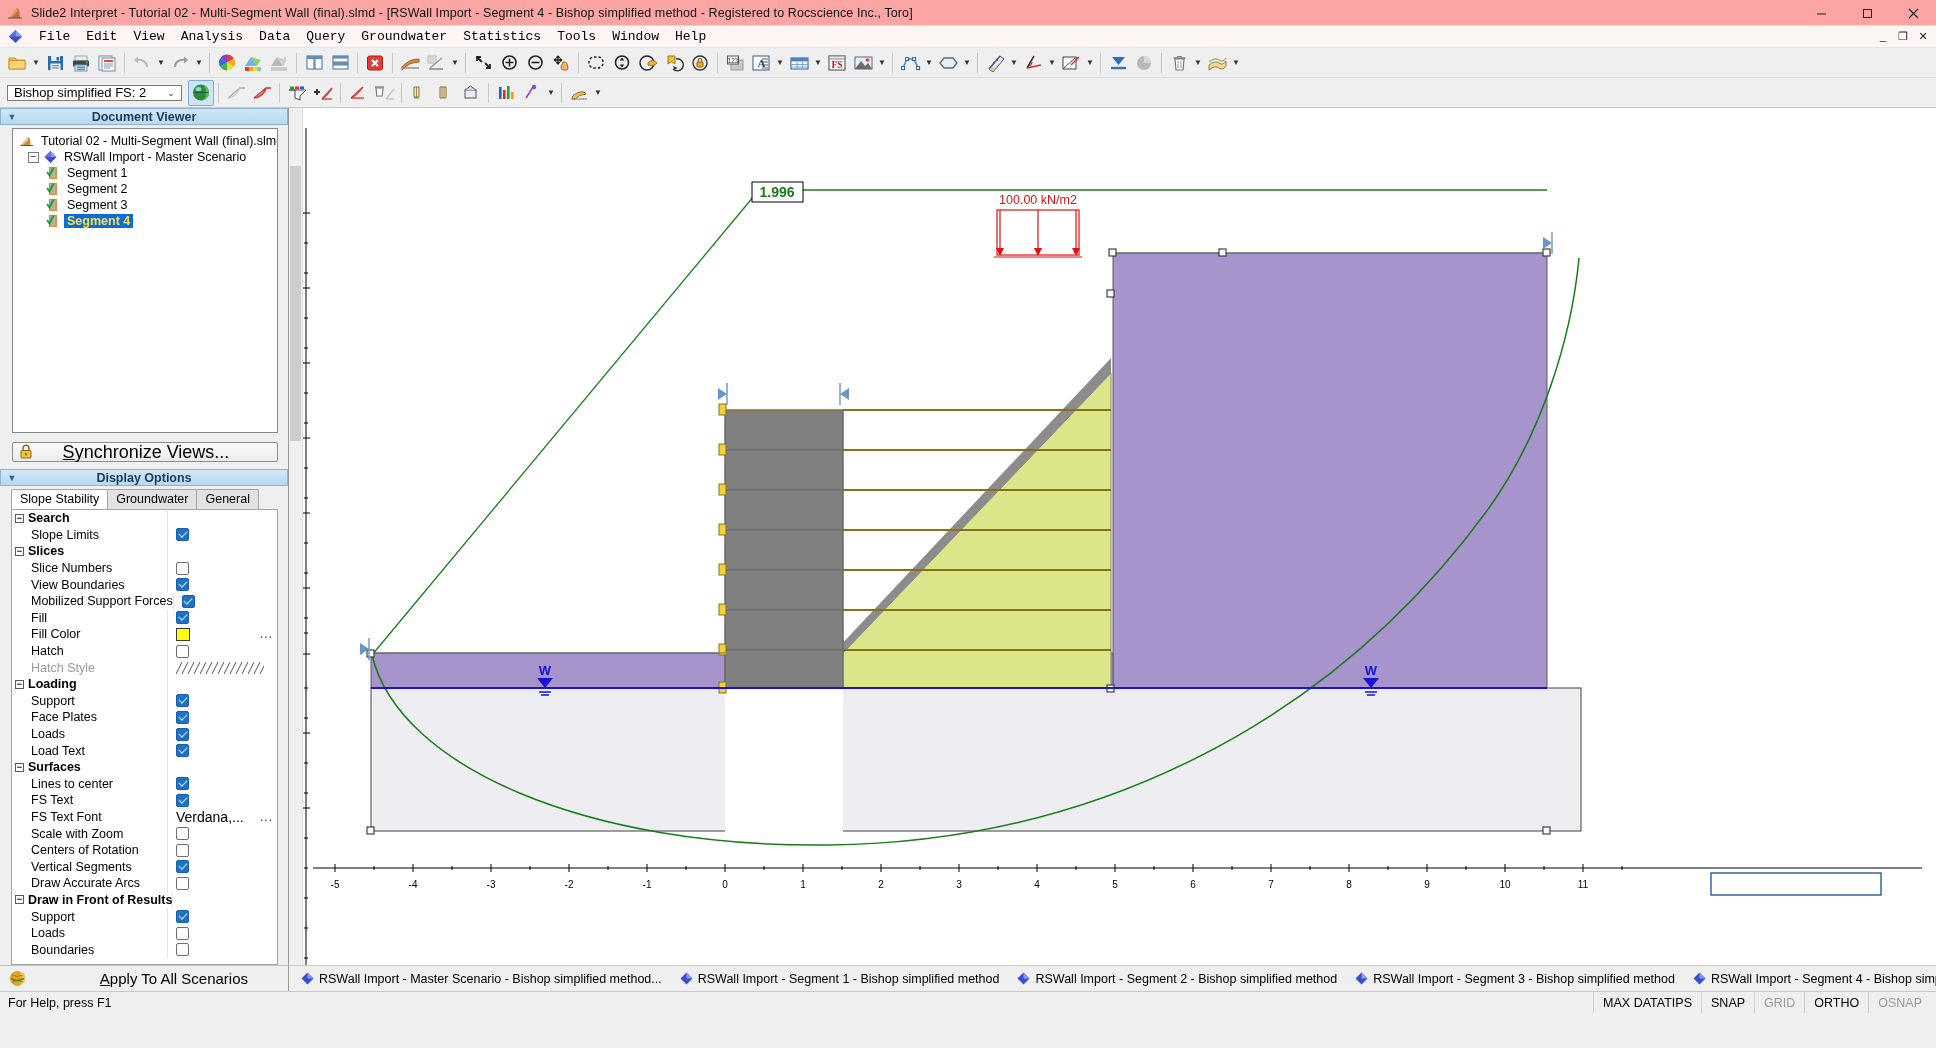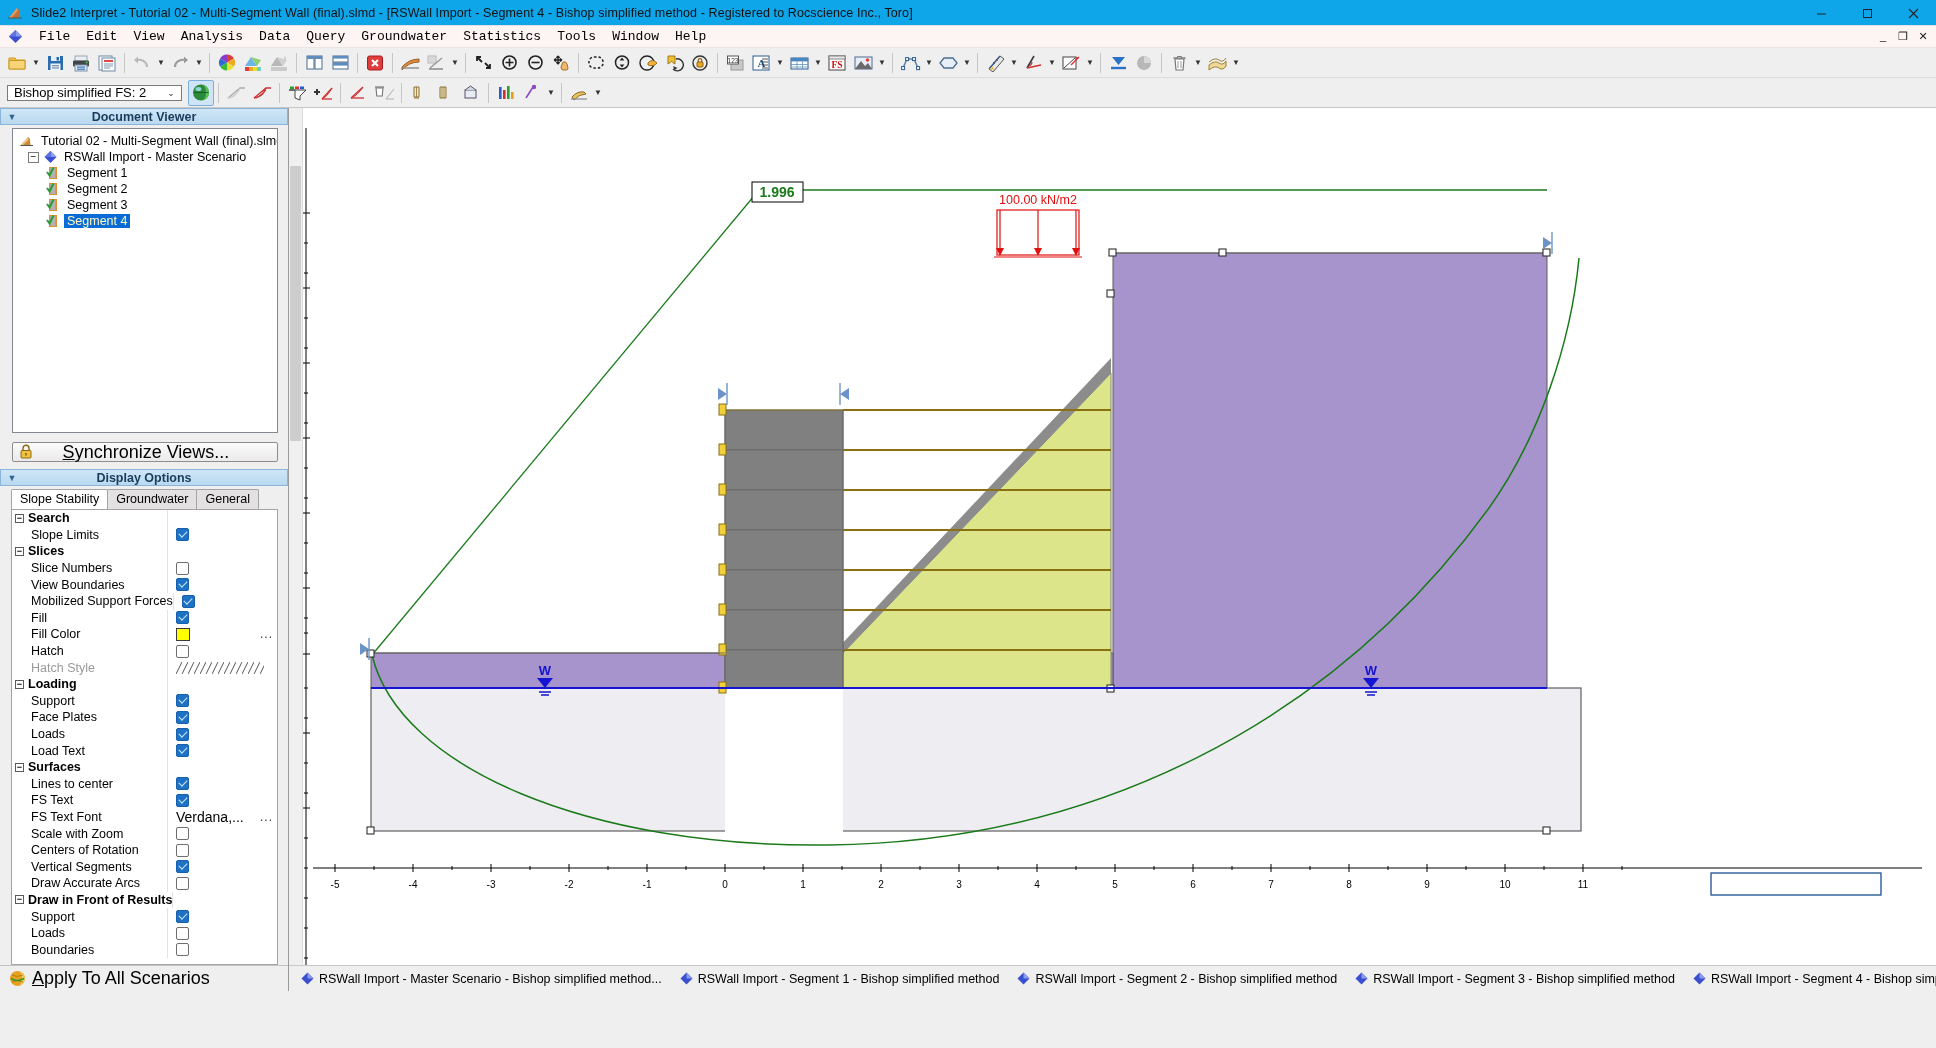--- a/index.html
+++ b/index.html
@@ -9,21 +9,21 @@
     font-family:"Liberation Sans", sans-serif;
     font-size:13px;
     background:#f0f0f0;
     overflow:hidden;
     -webkit-font-smoothing:antialiased;
   }
   .app { position:relative; width:1936px; height:1048px; background:#f0eff0; }
 
   
   .titlebar{
-    height:26px; background:#0ea5e9; display:flex; align-items:center;
+    height:26px; background:#fca5a5; display:flex; align-items:center;
     border-bottom:1px solid #e6dede; position:relative;
   }
   .titlebar .tlogo{ width:18px;height:16px;margin:0 6px 0 7px; flex:none;}
   .titlebar .ttext{ font-size:12.5px; color:#111; white-space:nowrap; letter-spacing:.1px;}
   .winbtns{ position:absolute; right:0; top:0; height:26px; display:flex;}
   .winbtn{ width:46px;height:26px; display:flex;align-items:center;justify-content:center; }
   .winbtn svg{ display:block; }
 
   
   .menubar{
@@ -71,21 +71,21 @@
   .panelhdr .ptitle{ flex:1; text-align:center; }
   .panelhdr .pchev{ width:22px;text-align:center;font-size:9px;color:#2f6690;}
 
   .doctree{
     margin:3px 10px 0 12px; background:#fff;border:1px solid #828790; flex:none;
     height:305px; overflow:hidden; padding:4px 0 0 3px; font-size:12.5px;
   }
   .trow{ display:flex;align-items:center; height:16px; white-space:nowrap; }
   .tind{ flex:none; }
   .tlabel{ padding:0 3px; color:#000; }
-  .tlabel.sel{ background:#0a6cd4; color:#fef9c3; font-weight:normal; }
+  .tlabel.sel{ background:#0a6cd4; color:#fde047; font-weight:bold; }
   .tico{ width:15px;height:14px;margin-right:3px;flex:none;}
 
   .syncrow{ margin:9px 10px 0 12px; }
   .syncbtn{
     height:20px;border:1px solid #8d8d8d;background:linear-gradient(#fbfbfb,#eceaea);
     display:flex;align-items:center;border-radius:2px;position:relative;
   }
   .syncbtn .lockico{ width:18px;height:16px;margin-left:4px;flex:none;}
   .syncbtn .slbl{ flex:1;text-align:center;font-size:18px;color:#000;padding-right:20px;}
   .syncbtn .slbl u{ text-decoration:underline; }
@@ -117,21 +117,21 @@
   .cb.on:after{ content:""; width:7px;height:4px;border-left:1.6px solid #cfe6ff;
                 border-bottom:1.6px solid #cfe6ff; transform:rotate(-45deg) translate(1px,-1px);}
   .swatch{ width:14px;height:13px;border:1px solid #3a3a3a;flex:none;}
   .valtext{ font-size:14px;color:#000;white-space:nowrap;overflow:hidden;width:74px;}
   .dots{ position:absolute;right:4px;font-size:12px;color:#333;letter-spacing:1px;line-height:10px;}
   .hatchsw{ width:88px;height:12px;flex:none;}
 
   .applybar{ height:26px;border-top:1px solid #c3c3c3;display:flex;align-items:center;
              background:#f0eff0; }
   .applybar .globe{ width:17px;height:17px;margin:0 6px 0 9px;flex:none;}
-  .applybar .albl{ flex:1;text-align:left;font-size:18px;padding-right:40px;}
+  .applybar .albl{ flex:1;text-align:right;font-size:15px;padding-right:40px;}
   .applybar .albl u{ text-decoration:underline; }
 
   
   .right{ flex:1; display:flex; flex-direction:column; background:#f0eff0; position:relative;}
   .canvaswrap{ flex:1; position:relative; background:#fff; margin:0; overflow:hidden;}
   .vscroll{ position:absolute;left:0;top:0;width:14px;height:100%;background:#f0f0f0;
             border-right:1px solid #dcdcdc;}
   .vthumb{ position:absolute;left:1px;width:11px;background:#cdcdcd;border-radius:1px;}
   svg.plot{ display:block; }
 
@@ -1196,13 +1196,21 @@
           <svg class="bdia" viewBox="0 0 13 13">
               <path d="M6.5 .5 L12.5 6.5 L6.5 12.5 L.5 6.5 Z" fill="#3a4fd0"></path>
               <path d="M6.5 .5 L12.5 6.5 L6.5 6.5 Z" fill="#8a9cf0"></path>
             </svg>
           <span>RSWall Import - Segment 4 - Bishop simplified method</span>
         </div>
       </div>
     </div>
   </div>
 
+  <div class="status">
+    <div class="left-s">For Help, press F1</div>
+    <div class="seg">MAX DATATIPS</div>
+    <div class="seg">SNAP</div>
+    <div class="seg dim">GRID</div>
+    <div class="seg">ORTHO</div>
+    <div class="seg dim" style="padding-right:14px">OSNAP</div>
+  </div>
 </div>
 
 </body></html>

